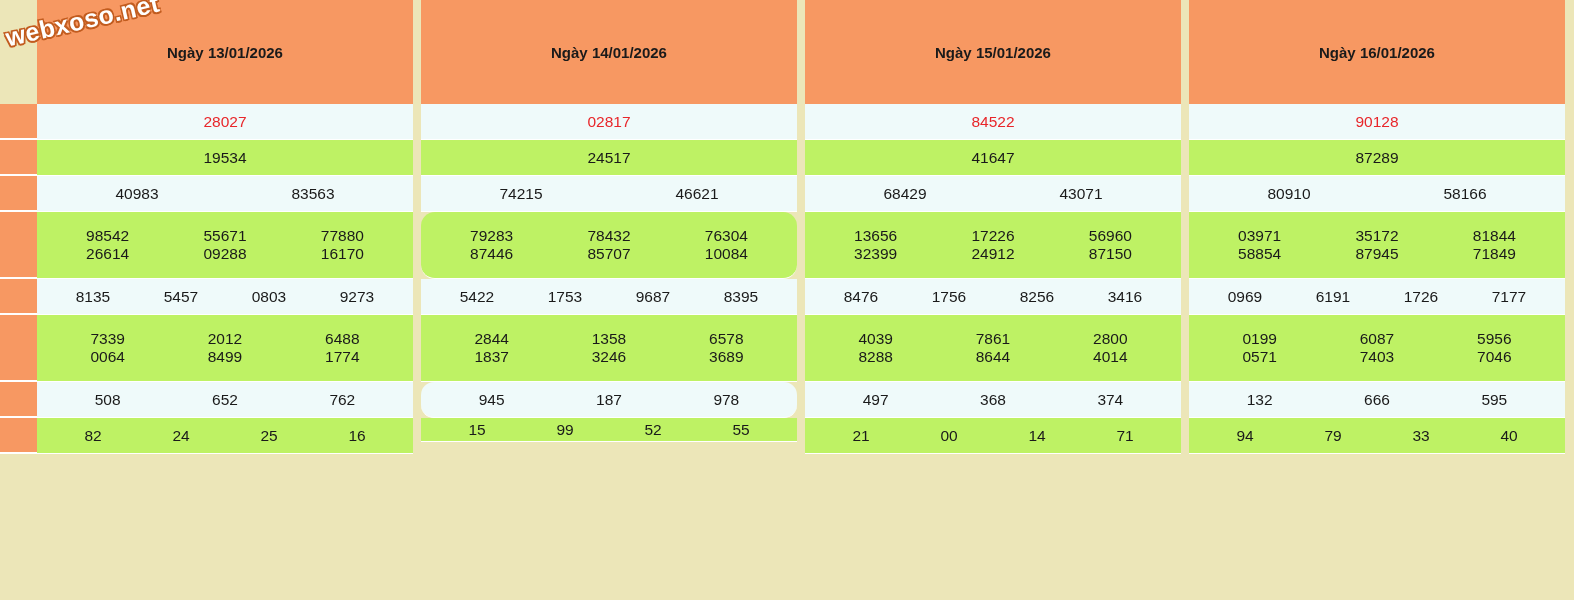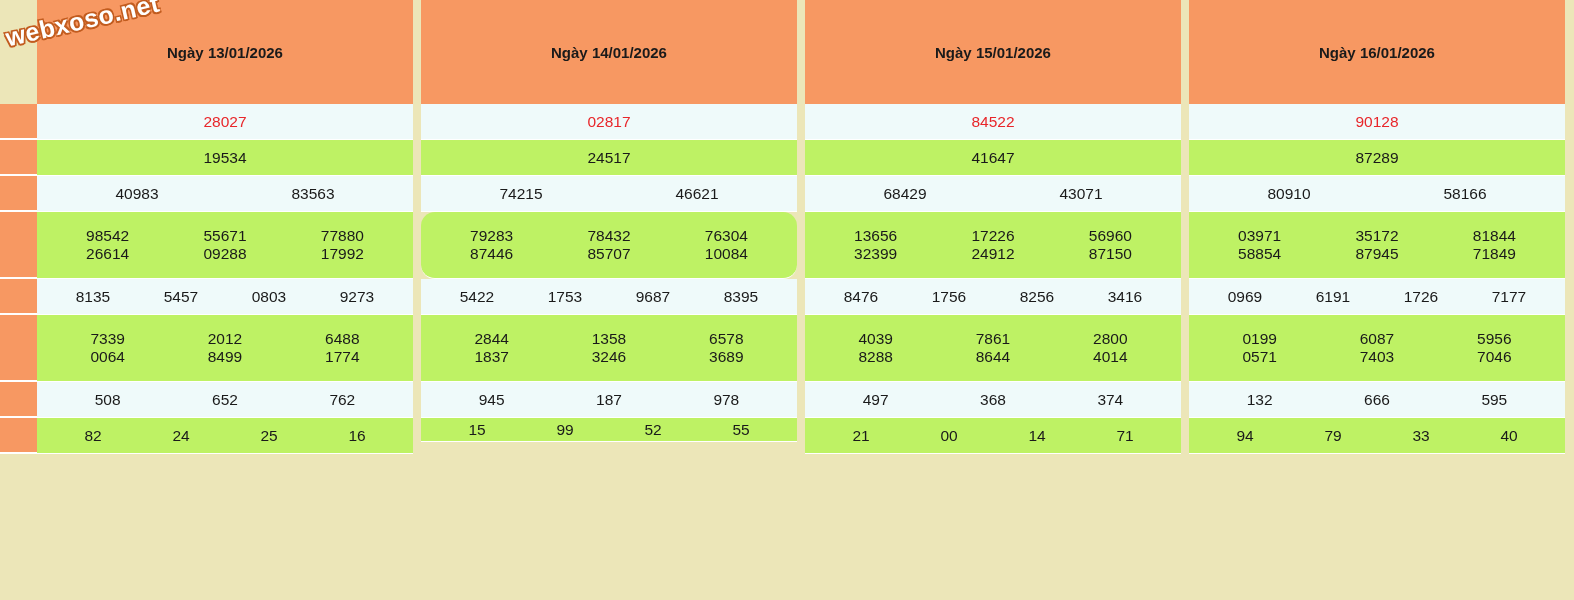--- a/index.html
+++ b/index.html
@@ -148,21 +148,21 @@
           </div>
           <div class="row dark" style="height: 67px;">
             <div class="numline">
               <span class="num">98542</span>
               <span class="num">55671</span>
               <span class="num">77880</span>
             </div>
             <div class="numline">
               <span class="num">26614</span>
               <span class="num">09288</span>
-              <span class="num">17992</span>
+              <span class="num">16170</span>
             </div>
           </div>
           <div class="row light" style="height: 36px;">
             <div class="numline">
               <span class="num">8135</span>
               <span class="num">5457</span>
               <span class="num">0803</span>
               <span class="num">9273</span>
             </div>
           </div>
@@ -237,21 +237,21 @@
               <span class="num">2844</span>
               <span class="num">1358</span>
               <span class="num">6578</span>
             </div>
             <div class="numline">
               <span class="num">1837</span>
               <span class="num">3246</span>
               <span class="num">3689</span>
             </div>
           </div>
-          <div class="row light" style="height: 36px;">
+          <div class="row light" style="height: 36px; border-radius: 13px;">
             <div class="numline">
               <span class="num">945</span>
               <span class="num">187</span>
               <span class="num">978</span>
             </div>
           </div>
           <div class="row dark" style="height: 24px;">
             <div class="numline">
               <span class="num">15</span>
               <span class="num">99</span>

